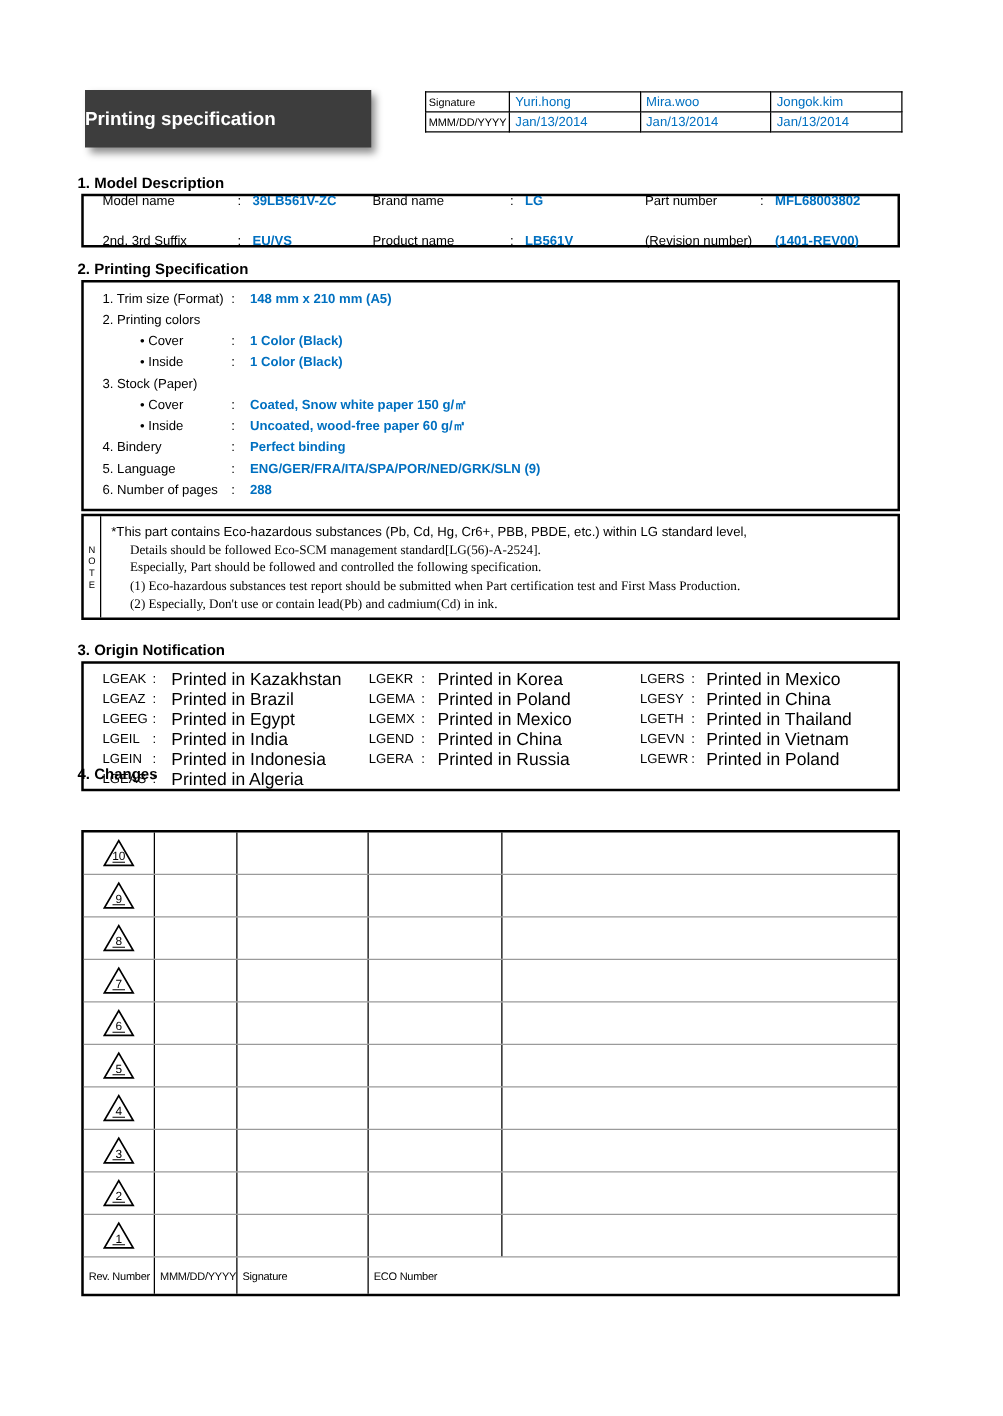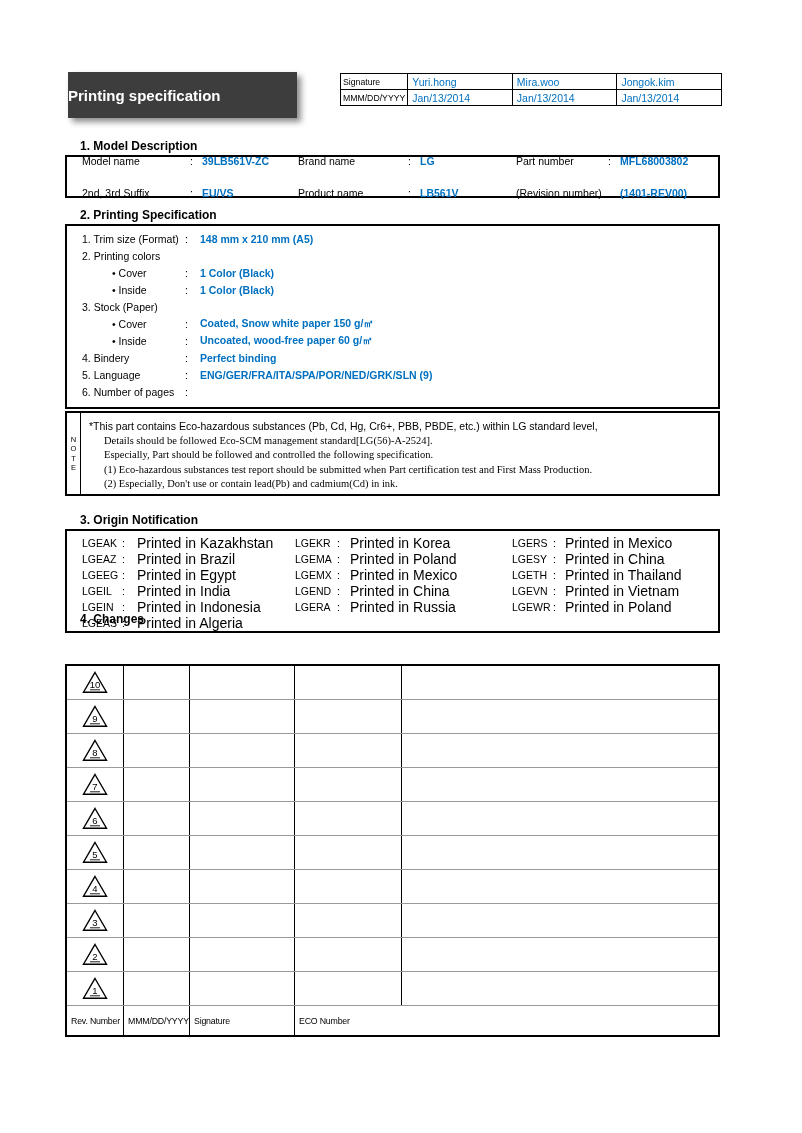--- a/index.html
+++ b/index.html
@@ -19,21 +19,21 @@
   }
 
   
   table.approval { position:absolute; left:340px; top:73px; width:382px; border-collapse:collapse; font-size:10.5px; }
   table.approval td { border:1px solid #000; padding:1px 4px; height:16px; vertical-align:middle; text-align:left; }
   table.approval td.rowlabel { width:60px; font-size:8.7px; padding:1px 2px; }
   table.approval td.c { width:107px; }
   .blue { color:var(--accent); }
 
   
-  .sec-heading { position:absolute; left:62px; font-size:12px; font-weight:bold;margin-left:18px; }
+  .sec-heading { position:absolute; left:62px; font-size:12px; font-weight:bold; }
   #h1 { top:139px; } #h2 { top:208px; } #h3 { top:513px; } #h4 { top:612px; }
 
   
   .model-table {
     position:absolute; left:65px; top:155px; width:655px; height:43px;
     border:2px solid #000; font-size:10.5px;
     display:flex; flex-direction:column; justify-content:center; gap:20px;
   }
   .model-row { display:grid; grid-template-columns:108px 12px 96px 110px 12px 96px 92px 12px auto; padding-left:15px; height:18px; align-items:center; }
   .val { color:var(--accent); font-weight:bold; }
@@ -173,20 +173,21 @@
       <span class="val">Perfect binding</span>
     </div>
     <div class="p-item">
       <span class="lbl">5. Language</span>
       <span>:</span>
       <span class="val">ENG/GER/FRA/ITA/SPA/POR/NED/GRK/SLN (9)</span>
     </div>
     <div class="p-item">
       <span class="lbl">6. Number of pages</span>
       <span>:</span>
+      <span class="val">288</span>
     </div>
   </div>
 
   <div class="note-box">
     <div class="note-letters">
       <span>N</span>
       <span>O</span>
       <span>T</span>
       <span>E</span>
     </div>

